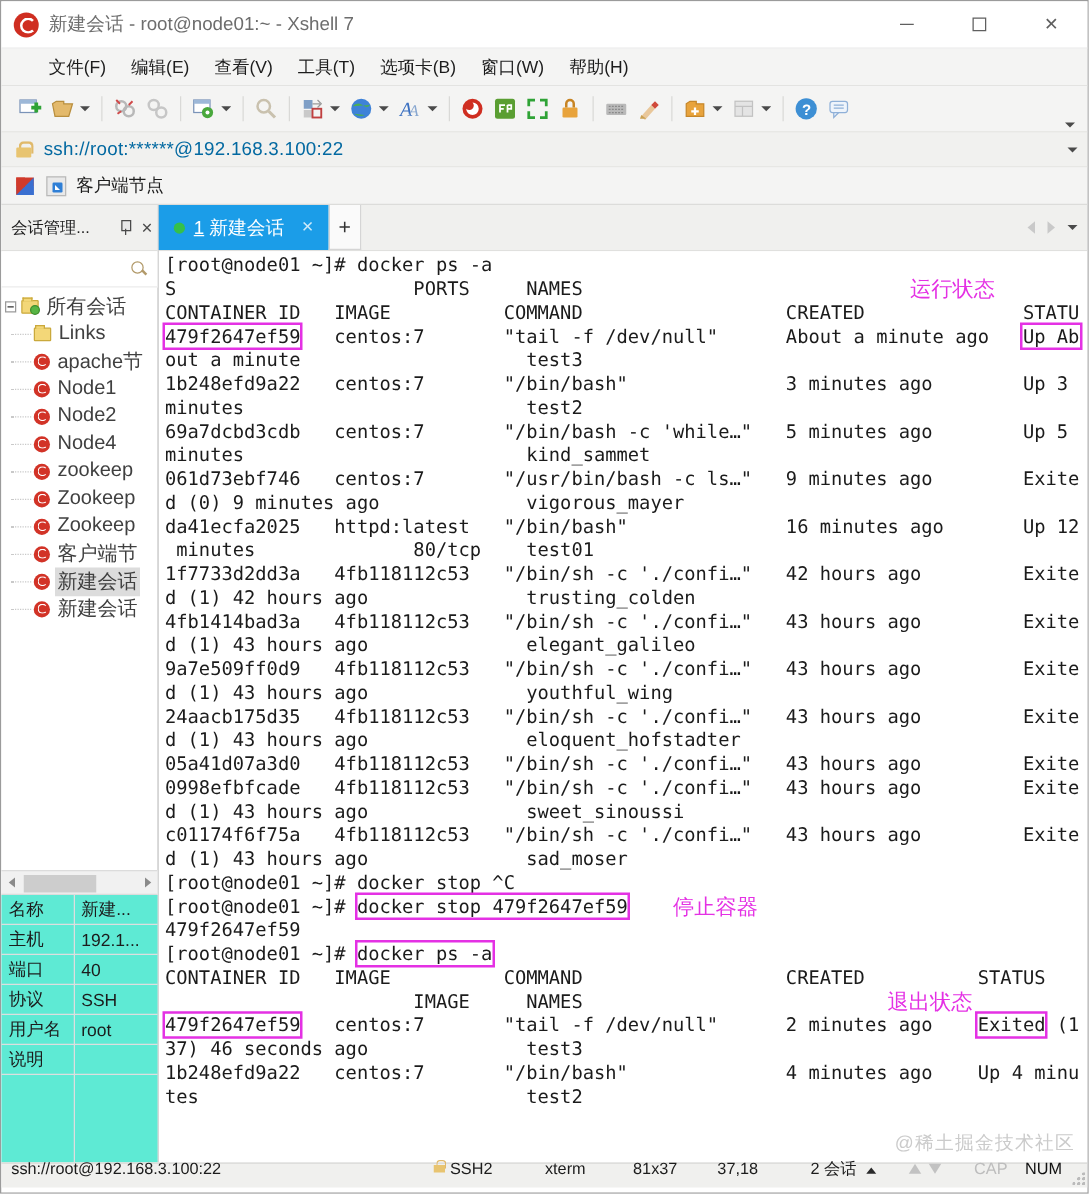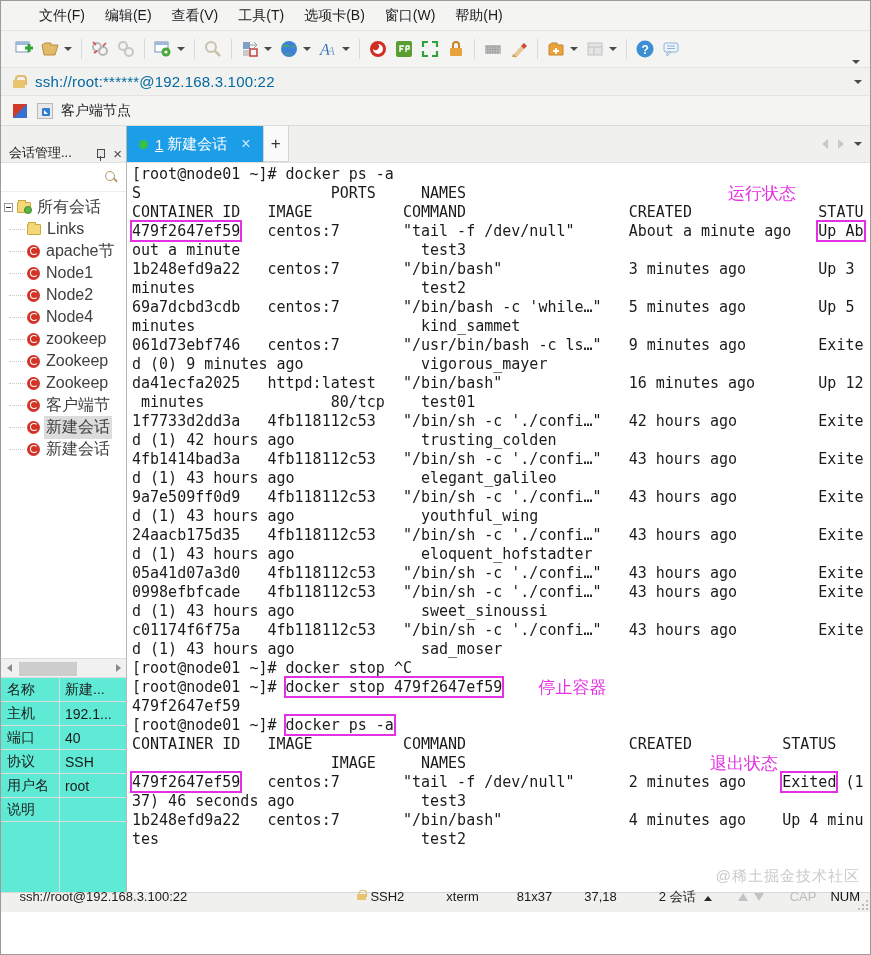--- a/index.html
+++ b/index.html
@@ -43,21 +43,21 @@
   .bm-flag { width:14px; height:14px; position:relative; flex:none; }
   .bm-flag::before { content:""; position:absolute; left:0; top:0; border-style:solid; border-width:7px; border-color:#d03a2b #3a6fd0 #3a6fd0 #d03a2b; }
   .bm-shortcut { width:16px; height:16px; margin-left:10px; background:#e9e9e9; border:1px solid #b9b9b9; position:relative; flex:none; }
   .bm-shortcut::before { content:""; position:absolute; right:2px; bottom:2px; width:8px; height:8px; background:#2f7fd6; border-radius:1px; }
   .bm-shortcut::after { content:""; position:absolute; right:4px; bottom:4px; width:0; height:0; border-left:4px solid #fff; border-top:4px solid transparent; }
   .bm-label { margin-left:8px; font-size:14px; color:#1c1c1c; }
 
   
   .content { display:flex; height:766px; }
   .left-pane { width:126px; flex:none; border-right:1px solid #b7b7b7; display:flex; flex-direction:column; background:#fff; }
-  .pane-header { height:37px; background:#f0f0ee; display:flex; align-items:flex-end; padding:0 4px 0 8px; font-size:13px; color:#1c1c1c; border-bottom:1px solid #e0e0de; }
+  .pane-header { height:37px; background:#f0f0ee; display:flex; align-items:center; padding:0 4px 0 8px; font-size:13px; color:#1c1c1c; border-bottom:1px solid #e0e0de; }
   .pane-header .ph-title { flex:1; white-space:nowrap; overflow:hidden; }
   .pin-ico { width:10px; height:14px; position:relative; margin-right:8px; flex:none; }
   .pin-ico::before { content:""; position:absolute; left:2px; top:1px; width:6px; height:7px; border:1px solid #4a4a4a; background:#e8e8e8; }
   .pin-ico::after { content:""; position:absolute; left:4.5px; top:8px; width:1px; height:5px; background:#4a4a4a; }
   .ph-close::before { content:"×"; font-size:15px; color:#4a4a4a; }
   .search-row { height:29px; background:#fff; border-bottom:1px solid #ececec; display:flex; align-items:center; justify-content:flex-end; padding-right:8px; }
   .mag-ico { width:13px; height:13px; position:relative; }
   .mag-ico::before { content:""; position:absolute; left:0; top:0; width:8px; height:8px; border:1.5px solid #b29a6a; border-radius:50%; }
   .mag-ico::after { content:""; position:absolute; left:8px; top:8px; width:5px; height:1.5px; background:#b29a6a; transform:rotate(45deg); }
 
@@ -103,21 +103,21 @@
   .tn-caret { border-left:4px solid transparent; border-right:4px solid transparent; border-top:4px solid #4a4a4a; }
 
   .terminal { flex:1; background:#fff; position:relative; overflow:hidden; padding:2px 0 0 5px; }
   .tl { height:19px; white-space:pre; font-family:"DejaVu Sans Mono","Liberation Mono",monospace; font-size:15px; line-height:19px; color:#1b1b1b; }
   .boxed { outline:2px solid #e431e4; }
   .t-ann { position:absolute; height:19px; font-family:"DejaVu Sans Mono","Liberation Mono",monospace; font-size:15px; z-index:3; }
   .t-ann span { font-family:"Liberation Sans","DejaVu Sans",sans-serif; font-size:17px; line-height:19px; color:#e431e4; white-space:nowrap; }
   .watermark { position:absolute; right:10px; bottom:6px; font-size:15px; color:#cbcbcb; letter-spacing:1px;text-align:center; }
 
   
-  .statusbar { height:20px; background:#f0f0ee; border-top:1px solid #d8d8d6; display:flex; align-items:center; font-size:13px; color:#1c1c1c; padding:0 10px 12px 8px; position:relative;justify-content:flex-end; }
+  .statusbar { height:20px; background:#f0f0ee; border-top:1px solid #d8d8d6; display:flex; align-items:center; font-size:13px; color:#1c1c1c; padding:0 10px 12px 8px; position:relative; }
   .sb-url { width:250px; }
   .sb-item { white-space:nowrap; }
   .sb-lock { width:9px; height:11px; position:relative; display:inline-block; margin-right:4px; }
   .sb-lock::before { content:""; position:absolute; left:1.5px; top:0; width:6px; height:6px; border:1.5px solid #e0b96a; border-bottom:none; border-radius:3px 3px 0 0; }
   .sb-lock::after { content:""; position:absolute; left:0; top:4px; width:9px; height:6px; background:#e8c470; }
   .sb-caret-up { display:inline-block; border-left:4px solid transparent; border-right:4px solid transparent; border-bottom:5px solid #2a2a2a; margin-left:8px; }
   .sb-arrows { display:inline-flex; gap:6px; }
   .sb-up { border-left:5px solid transparent; border-right:5px solid transparent; border-bottom:8px solid #c2c2c2; }
   .sb-down { border-left:5px solid transparent; border-right:5px solid transparent; border-top:8px solid #c2c2c2; }
   .sb-cap { color:#bdbdbd; }
@@ -128,20 +128,35 @@
     radial-gradient(circle at 5px 5px,#bbb 1.2px,transparent 1.5px),
     radial-gradient(circle at 9px 9px,#bbb 1.2px,transparent 1.5px),
     radial-gradient(circle at 5px 9px,#bbb 1.2px,transparent 1.5px),
     radial-gradient(circle at 1px 9px,#bbb 1.2px,transparent 1.5px); }
 </style>
 </head>
 <body>
 
 <div class="window">
 
+  <div class="titlebar">
+    <div class="app-icon"></div>
+    <div class="title-text">新建会话 - root@node01:~ - Xshell 7</div>
+    <div class="win-controls">
+      <div class="win-btn">
+          <span class="min-glyph"></span>
+        </div>
+      <div class="win-btn">
+          <span class="max-glyph"></span>
+        </div>
+      <div class="win-btn">
+          <span class="close-glyph"></span>
+        </div>
+    </div>
+  </div>
 
   <div class="menubar">
       <span class="menu-item">文件(F)</span>
       <span class="menu-item">编辑(E)</span>
       <span class="menu-item">查看(V)</span>
       <span class="menu-item">工具(T)</span>
       <span class="menu-item">选项卡(B)</span>
       <span class="menu-item">窗口(W)</span>
       <span class="menu-item">帮助(H)</span>
     </div>

